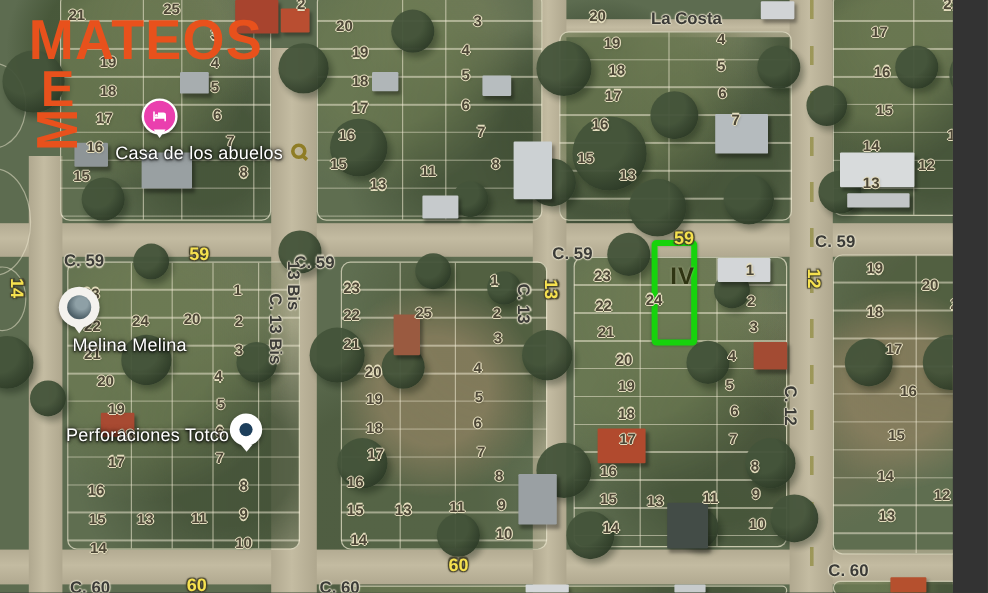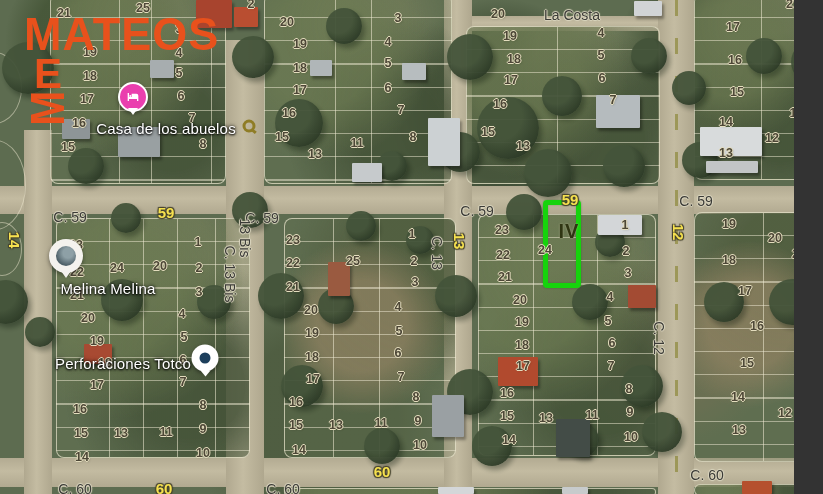--- a/index.html
+++ b/index.html
@@ -35,21 +35,21 @@
   .vl{position:absolute;top:0;bottom:0;width:1.2px;background:rgba(242,236,214,.55);}
   .tree{position:absolute;border-radius:50%;z-index:3;
     background:radial-gradient(circle at 35% 32%, #44543a 0 40%, #2e3c28 75%, #243020 100%);
     box-shadow:3px 4px 5px rgba(10,20,8,.35);opacity:.95;}
   .bld{position:absolute;z-index:3;box-shadow:2px 3px 3px rgba(0,0,0,.35);border-radius:1px;}
   .curve{position:absolute;border:1.4px solid rgba(240,234,210,.5);border-radius:50%;z-index:2;}
   #labels{position:absolute;inset:0;z-index:6;}
   .lbl{position:absolute;transform:translate(-50%,-50%);white-space:nowrap;line-height:1;}
   .lot{font-weight:700;font-size:12.5px;color:#4d4737;
     text-shadow:1px 0 0 #e4ddbe,-1px 0 0 #e4ddbe,0 1px 0 #e4ddbe,0 -1px 0 #e4ddbe,1px 1px 2px rgba(40,40,20,.25);}
-  .street{font-weight:400;font-size:14px;color:#3b3b37;
+  .street{font-weight:700;font-size:14px;color:#3b3b37;
     text-shadow:1px 0 1px #ddd8c2,-1px 0 1px #ddd8c2,0 1px 1px #ddd8c2,0 -1px 1px #ddd8c2;}
   .badge{font-weight:700;font-size:15px;color:#f6e14f;
     text-shadow:1px 1px 1px #45422c,-1px -1px 1px #45422c,1px -1px 1px #45422c,-1px 1px 1px #45422c;}
   .vert{writing-mode:vertical-rl;}
   .poi{font-weight:400;font-size:15px;color:#fff;letter-spacing:.2px;
     text-shadow:0 1px 2px rgba(0,0,0,.95),0 0 3px rgba(0,0,0,.85),0 0 5px rgba(0,0,0,.6);}
   .hl-label{font-weight:800;font-size:20px;color:#2f3513;letter-spacing:1px;
     text-shadow:0 0 2px rgba(225,220,185,.55);}
   #highlight-rect{position:absolute;z-index:5;border:5px solid #16d30c;border-radius:4px;
     box-shadow:0 0 2px rgba(0,70,0,.4), inset 0 0 2px rgba(0,70,0,.3);}

